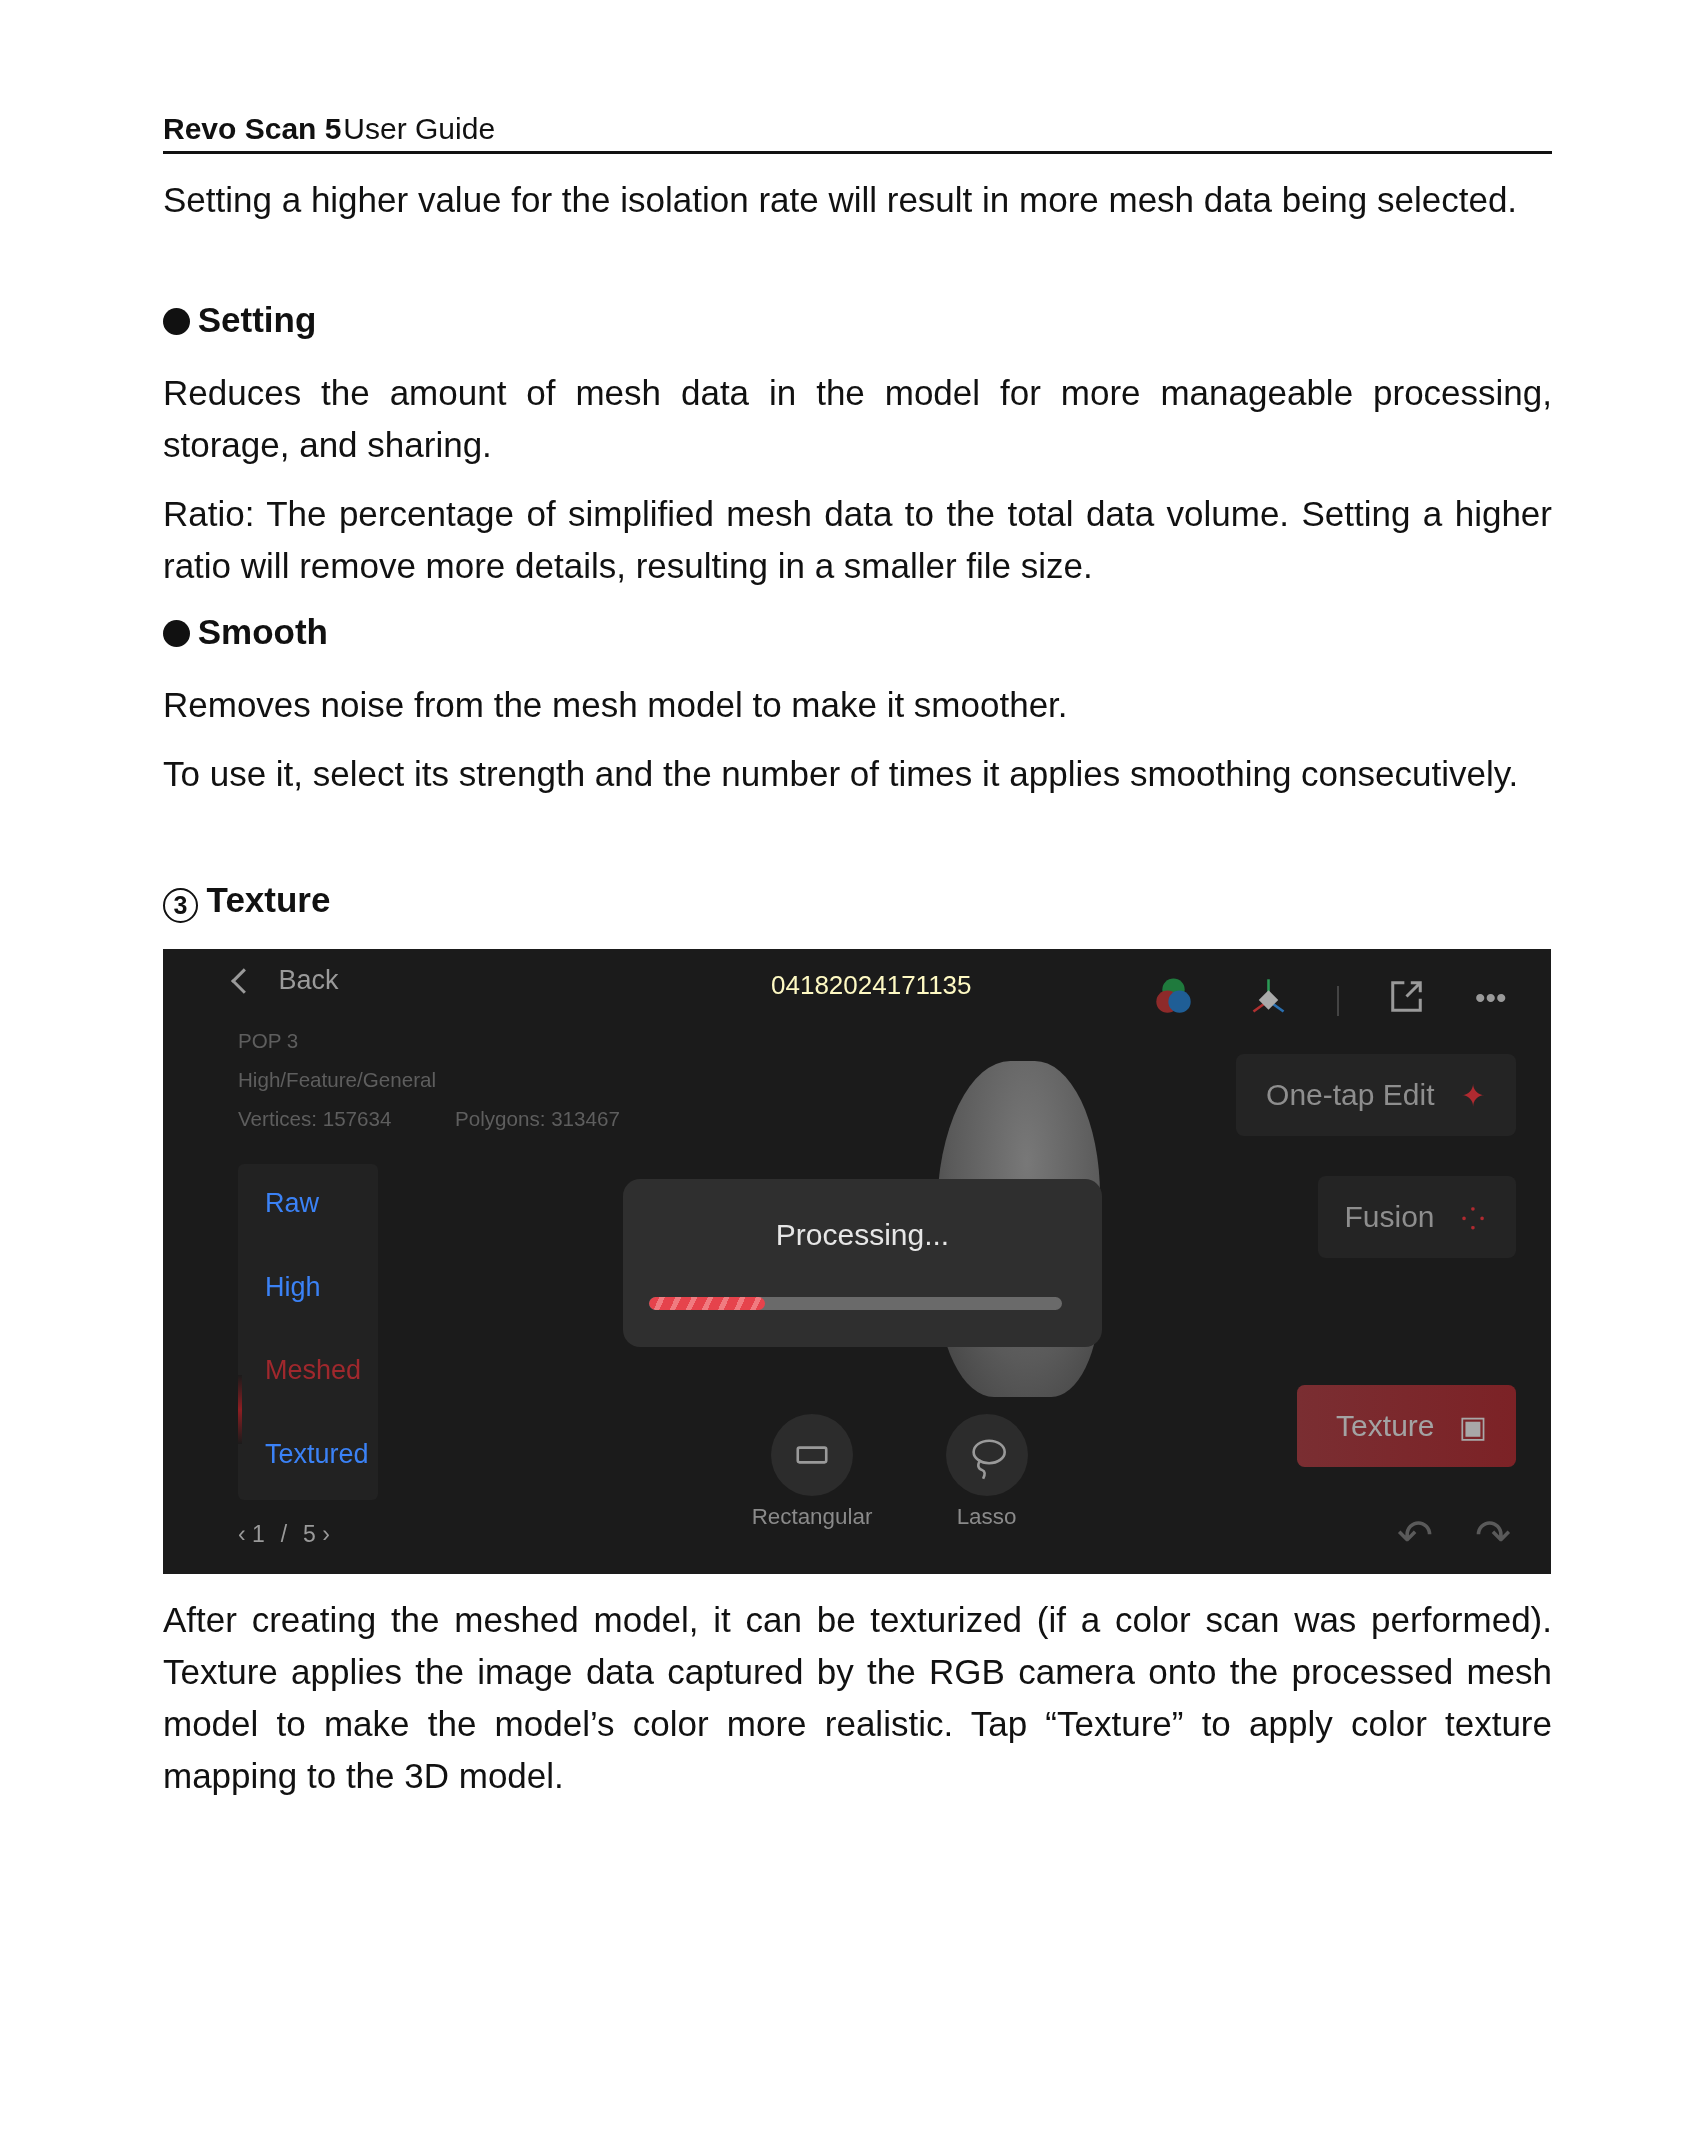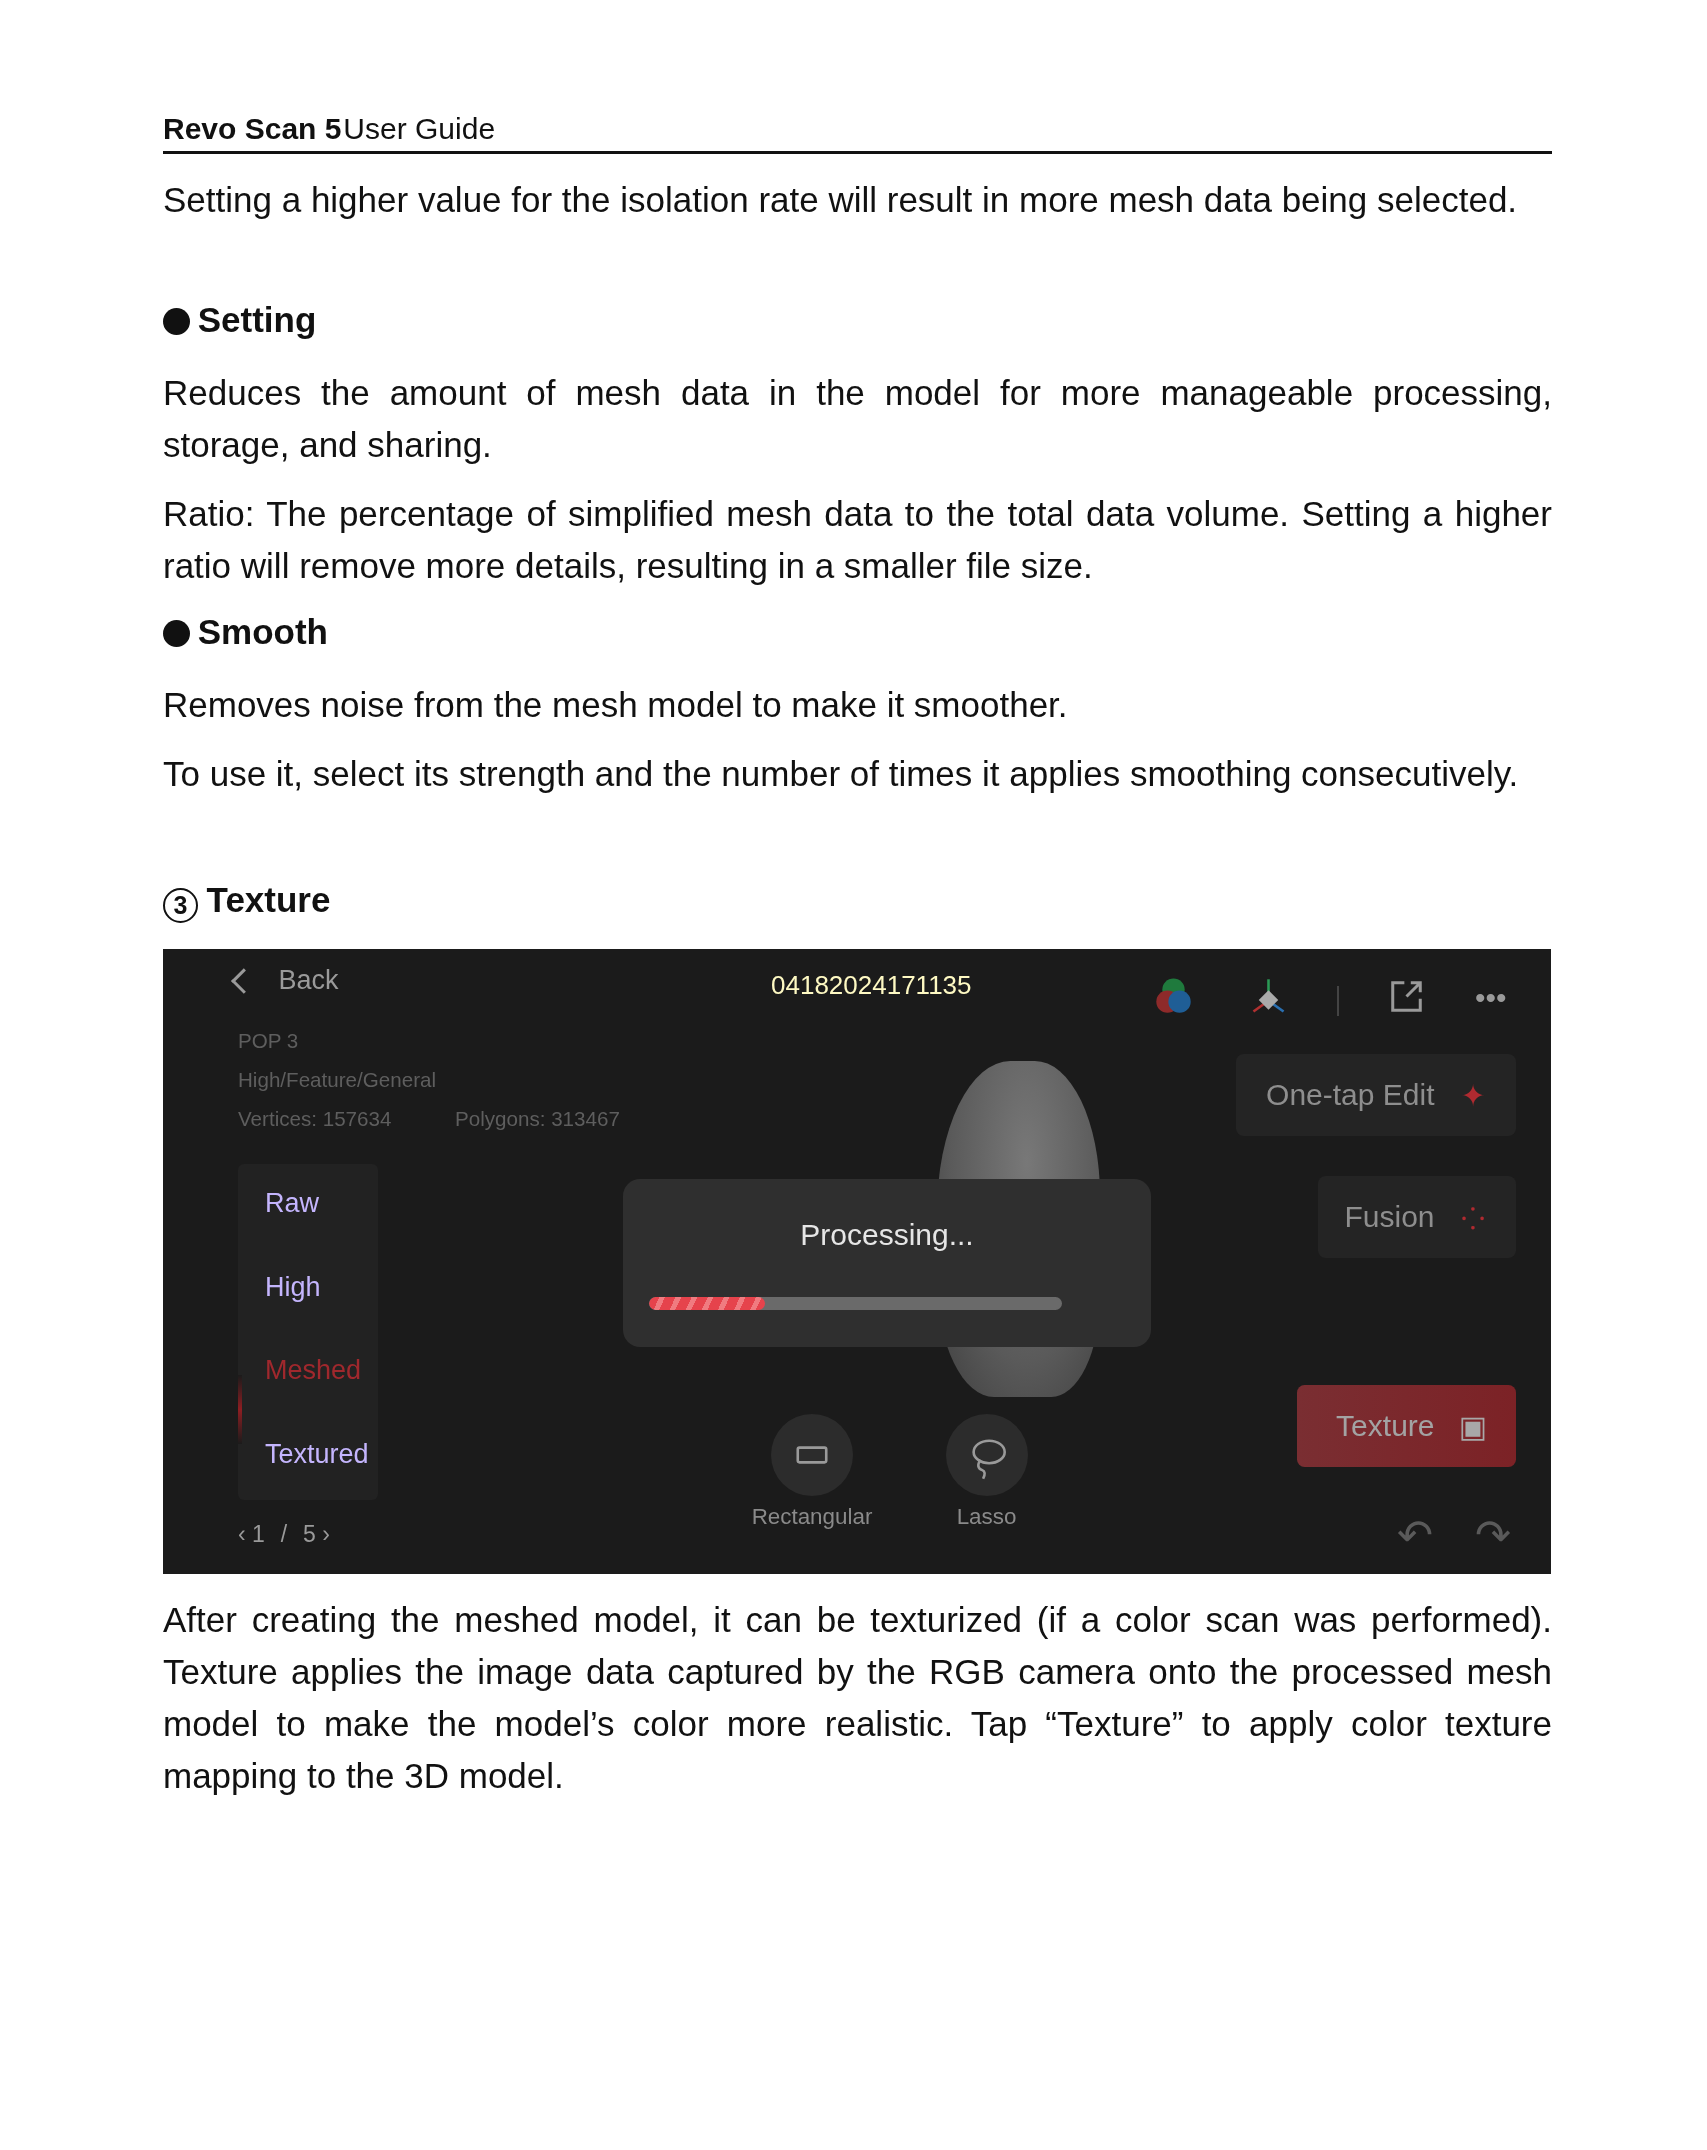--- a/index.html
+++ b/index.html
@@ -13,25 +13,25 @@
   .bullet{position:absolute;left:0;font-size:35px;font-weight:bold;}
   .dot{display:inline-block;width:27px;height:27px;background:#111;border-radius:50%;margin-right:7.7px;vertical-align:-2.6px;}
   .circnum{display:inline-block;width:31px;height:31px;border:2.2px solid #111;border-radius:50%;text-align:center;line-height:31px;font-size:25px;margin-right:8.6px;vertical-align:-1.7px;}
   .shot{position:absolute;left:0;top:949px;width:1388px;height:625px;background:#1b1b1b;overflow:hidden;font-family:"Liberation Sans",sans-serif;}
   .s-back{position:absolute;left:72px;top:16.3px;color:#9a9a9a;font-size:27px;display:flex;align-items:center;}
   .s-back .chev{display:inline-block;width:14.6px;height:14.6px;border-left:3px solid #9a9a9a;border-bottom:3px solid #9a9a9a;transform:rotate(45deg);margin-right:26px;}
   .s-title{position:absolute;left:608px;top:20.6px;color:#fef9c3;font-size:26px;}
   .s-info{position:absolute;left:75px;color:#5e5e5e;font-size:20.6px;}
   .s-tb{position:absolute;top:26px;}
   .modes{position:absolute;left:75px;top:215px;width:140px;height:336px;background:#222;border-radius:6px;}
-  .mode{position:absolute;left:27px;font-size:27px;color:#c4b5fd;}
+  .mode{position:absolute;left:27px;font-size:27px;color:#3b82f6;}
   .mode.active{color:#a0282d;}
   .mode-bar{position:absolute;left:0;top:211px;width:4.3px;height:69px;background:linear-gradient(#1b1b1b,#8e1e22,#1b1b1b);}
   .pager{position:absolute;left:75px;top:572px;color:#9a9a9a;font-size:23px;}
-  .dialog{position:absolute;left:460px;top:230px;width:528px;height:168px;background:#2f2f2f;border-radius:17px;}
+  .dialog{position:absolute;left:460px;top:230px;width:479px;height:168px;background:#2f2f2f;border-radius:17px;}
   .dialog .msg{position:absolute;top:39px;width:100%;text-align:center;color:#e6e6e6;font-size:30px;}
   .prog{position:absolute;left:26px;top:118px;width:413px;height:13px;background:#6a6a6a;border-radius:6.5px;overflow:hidden;}
   .prog .fill{height:100%;width:28%;border-radius:6.5px;background:repeating-linear-gradient(115deg,#e6434c 0 9.5px,#f07b80 9.5px 14.6px);}
   .bust{position:absolute;left:774px;top:112px;width:163px;height:336px;background:radial-gradient(ellipse at 55% 30%,#787878,#5a5a5a 60%,#3d3d3d);border-radius:45% 40% 30% 35%;}
   .tool{position:absolute;top:465px;width:82px;height:82px;border-radius:50%;background:#2c2c2c;}
   .tool-label{position:absolute;top:555px;color:#8a8a8a;font-size:22.4px;text-align:center;}
   .rbtn{position:absolute;right:35px;height:82px;background:#242424;border-radius:7.7px;color:#8e8e8e;font-size:30px;display:flex;align-items:center;justify-content:flex-end;padding-right:26px;box-sizing:border-box;}
   .rbtn .ic{margin-left:21.5px;width:34px;text-align:center;color:#b02a30;}
   .rbtn.active{background:linear-gradient(90deg,#7a2e32,#7c2226);color:#a3a3a3;}
   .undo{position:absolute;top:561px;color:#5a5a5a;font-size:43px;}

